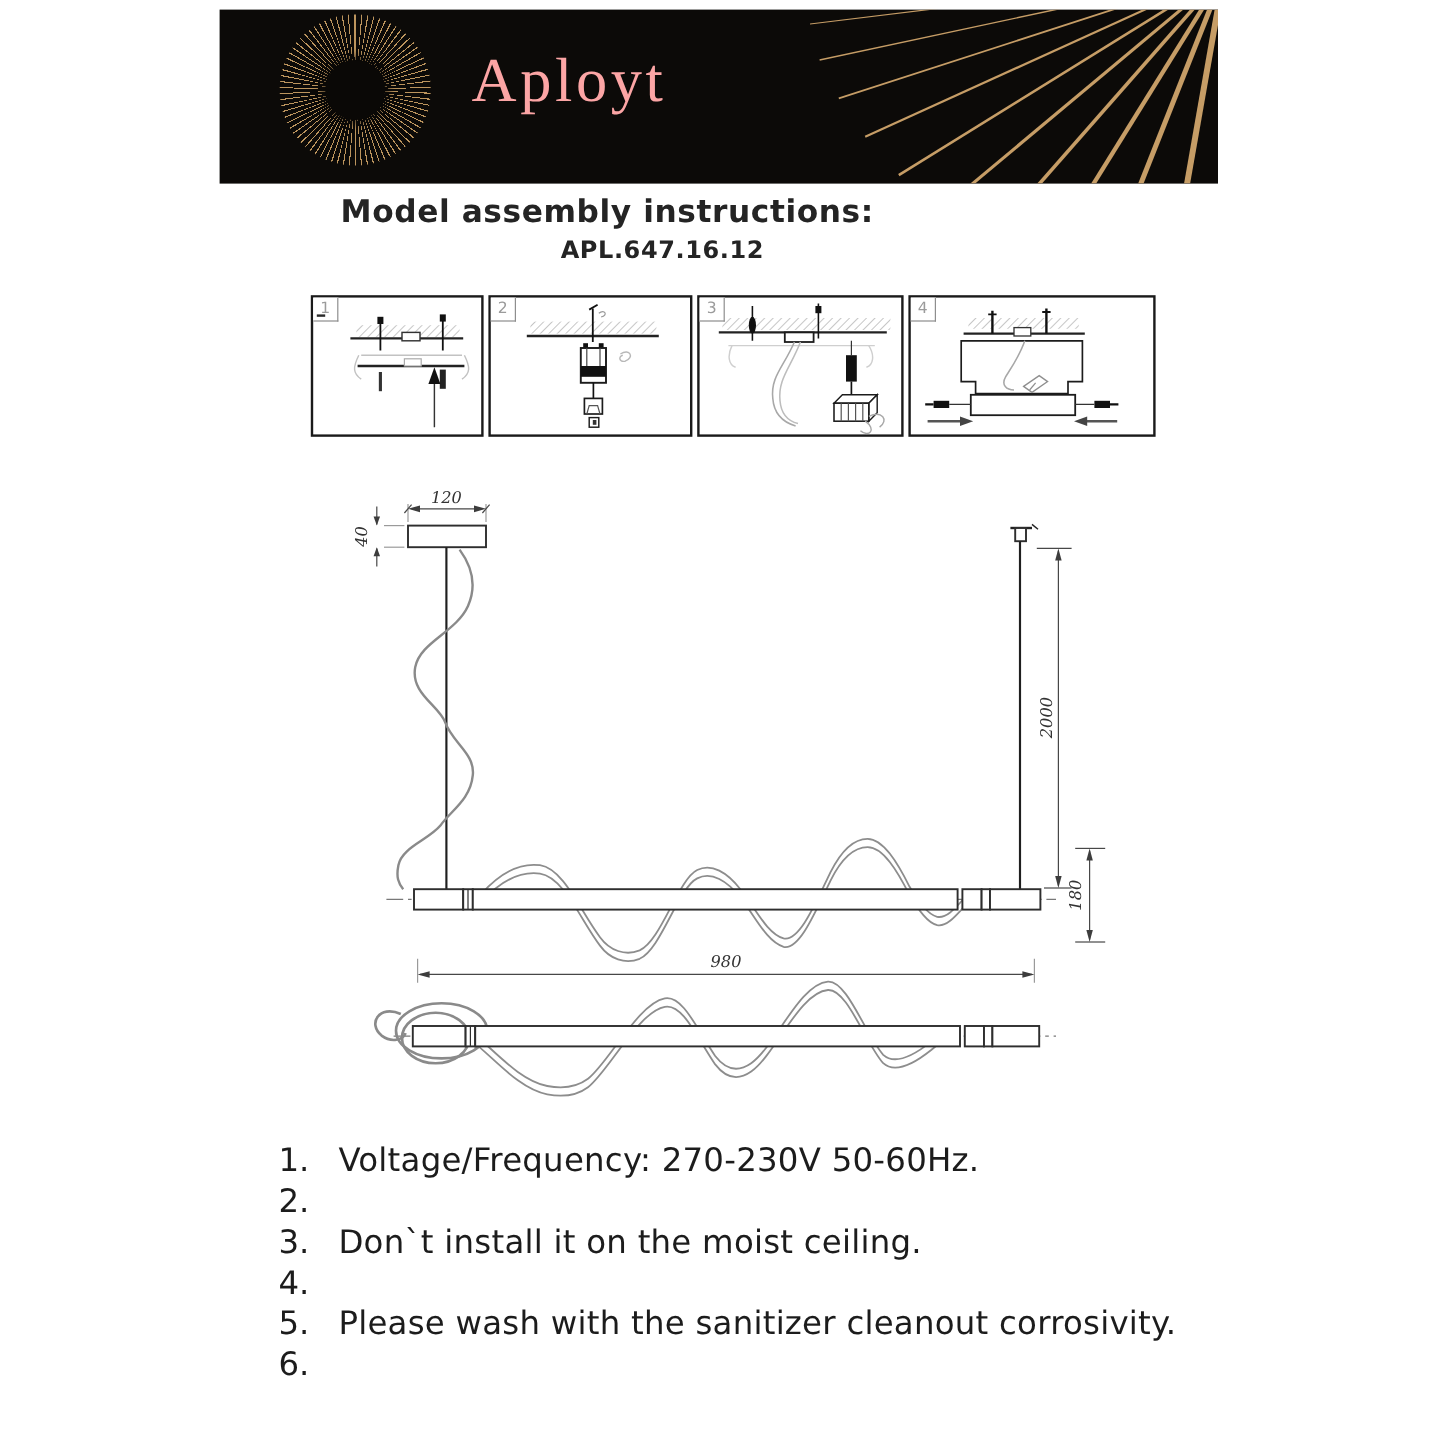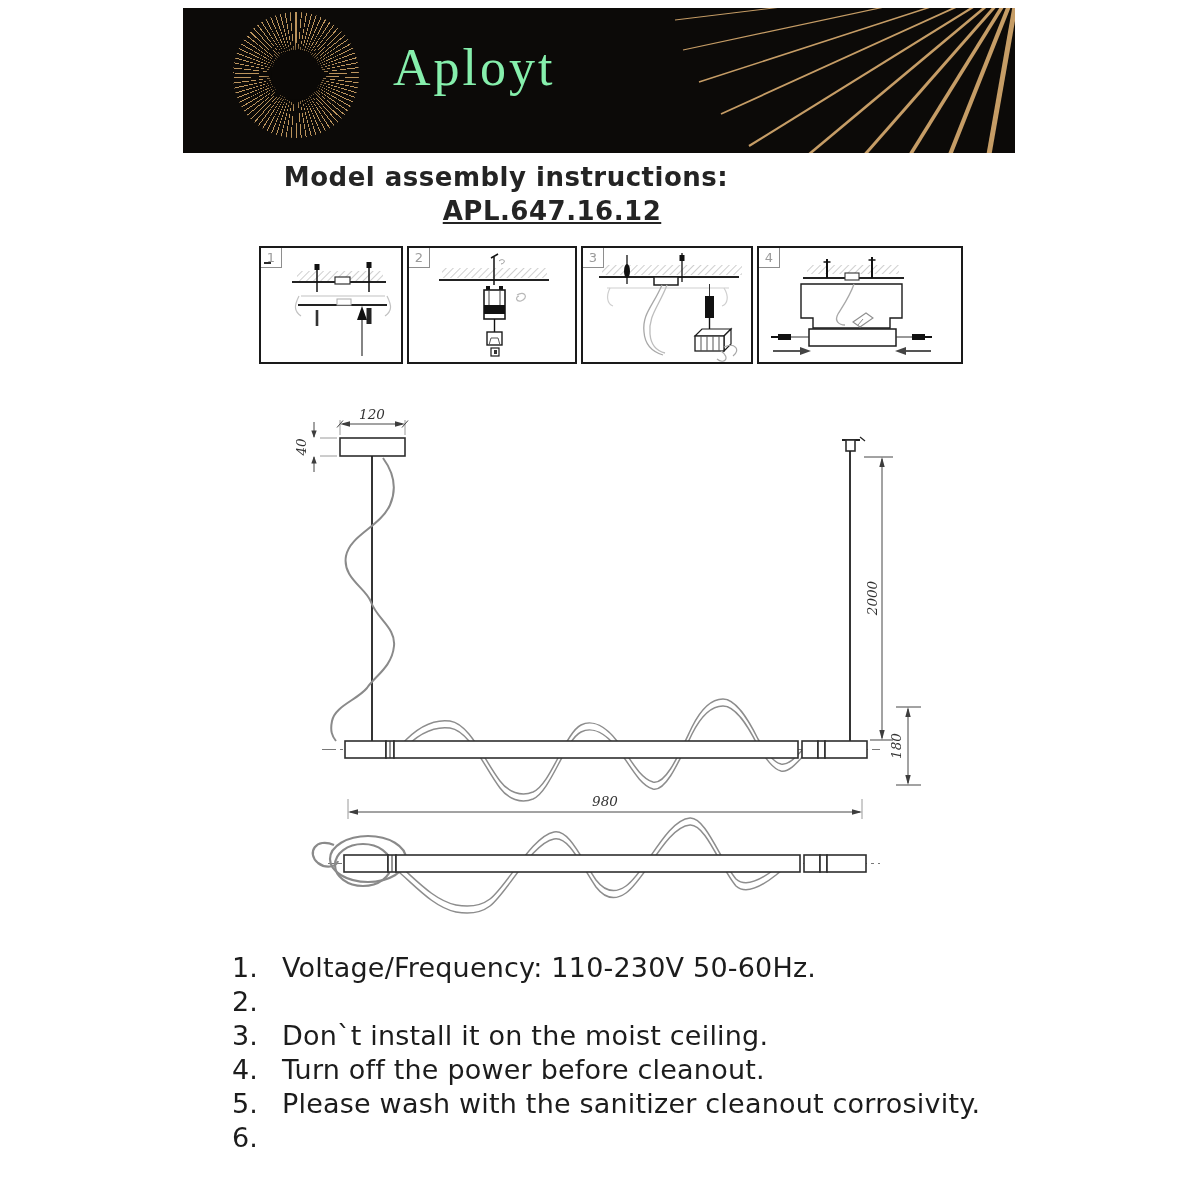--- a/index.html
+++ b/index.html
@@ -14,29 +14,29 @@
     position:absolute; left:50px; top:4px; width:126px; height:126px; border-radius:50%;
     background:repeating-conic-gradient(rgba(198,156,98,0.95) 0deg 0.9deg, rgba(10,6,3,0) 0.9deg 4.6deg);
   }
   .starburst::after {
     content:""; position:absolute; left:50%; top:50%; width:50px; height:50px;
     transform:translate(-50%,-50%); border-radius:50%; background:#0a0806;
     box-shadow:0 0 6px 4px rgba(10,8,6,0.55);
   }
   .brand {
     position:absolute; left:210px; top:30px; font-family:"Liberation Serif","DejaVu Serif",serif;
-    font-size:52px; font-weight:normal; color:#86efac; letter-spacing:3px;
+    font-size:52px; font-weight:normal; color:#fca5a5; letter-spacing:3px;
   }
   .rays-svg { position:absolute; right:0; top:0; }
 
   
   .title-line1 { position:absolute; left:0; top:162px; width:1012px; text-align:center;
     font-size:26px; font-weight:bold; letter-spacing:0.5px; color:#242424; }
   .title-line2 { position:absolute; left:0; top:196px; width:1104px; text-align:center;
-    font-size:26px; font-weight:bold; letter-spacing:0.5px; color:#242424;text-decoration:underline; }
+    font-size:20px; font-weight:bold; letter-spacing:0.5px; color:#242424; }
 
   
   .panels { position:absolute; left:259px; top:246px; display:flex; gap:4px; }
   .panel { position:relative; height:118px; border:2px solid #1a1a1a; background:#fff; box-sizing:border-box; }
   .panel-1 { width:144px; } .panel-2 { width:170px; } .panel-3 { width:172px; } .panel-4 { width:206px; }
   .badge {
     position:absolute; left:0; top:0; width:20px; height:19px;
     border-right:1px solid #8e8e8e; border-bottom:1px solid #8e8e8e;
     color:#9b9b9b; font-size:13px; display:flex; align-items:center; justify-content:center; background:#fff; z-index:2;
   }
@@ -341,32 +341,31 @@
       <rect x="116" y="460" width="404" height="17" class="oln"></rect>
       <rect x="524" y="460" width="16" height="17" class="oln"></rect>
       <rect x="540" y="460" width="7" height="17" class="oln"></rect>
       <rect x="547" y="460" width="39" height="17" class="oln"></rect>
     </g>
   </svg>
 
   <div class="notes">
     <div class="note-row">
       <span class="note-num">1.</span>
-      <span class="note-text">Voltage/Frequency: 110-230V 50-60Hz.</span>
+      <span class="note-text">Voltage/Frequency: 270-230V 50-60Hz.</span>
     </div>
     <div class="note-row">
       <span class="note-num">2.</span>
     </div>
     <div class="note-row">
       <span class="note-num">3.</span>
       <span class="note-text">Don`t install it on the moist ceiling.</span>
     </div>
     <div class="note-row">
       <span class="note-num">4.</span>
-      <span class="note-text">Turn off the power before cleanout.</span>
     </div>
     <div class="note-row">
       <span class="note-num">5.</span>
       <span class="note-text">Please wash with the sanitizer cleanout corrosivity.</span>
     </div>
     <div class="note-row">
       <span class="note-num">6.</span>
     </div>
   </div>
 

